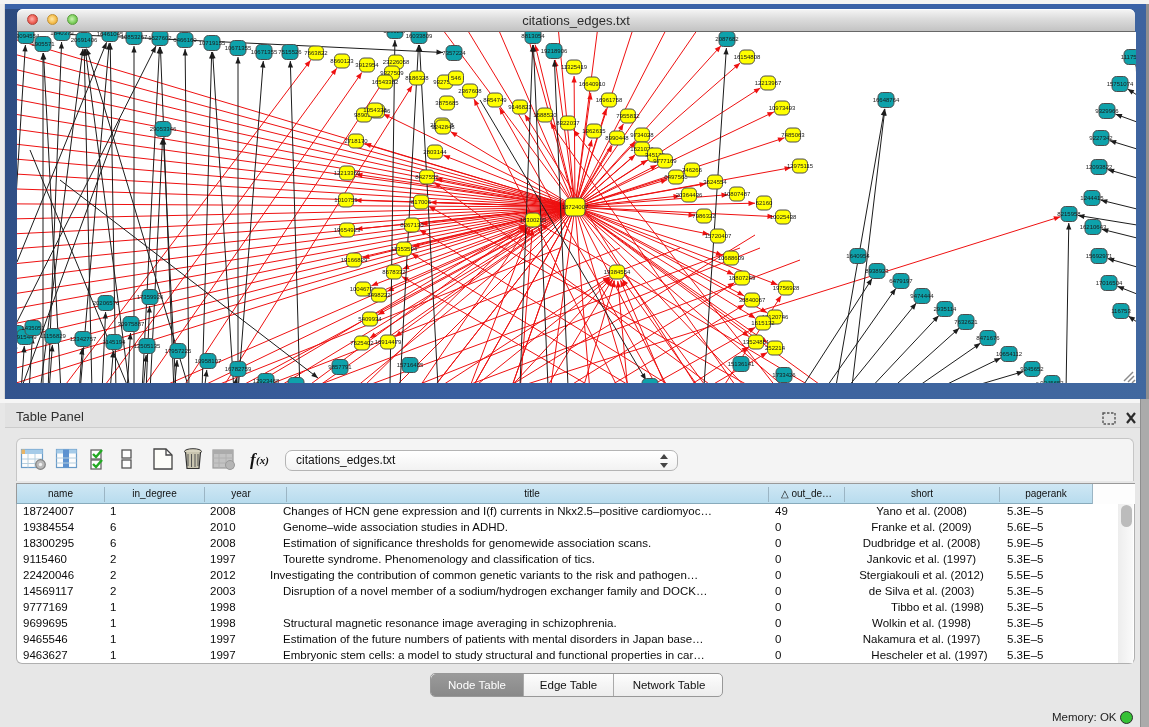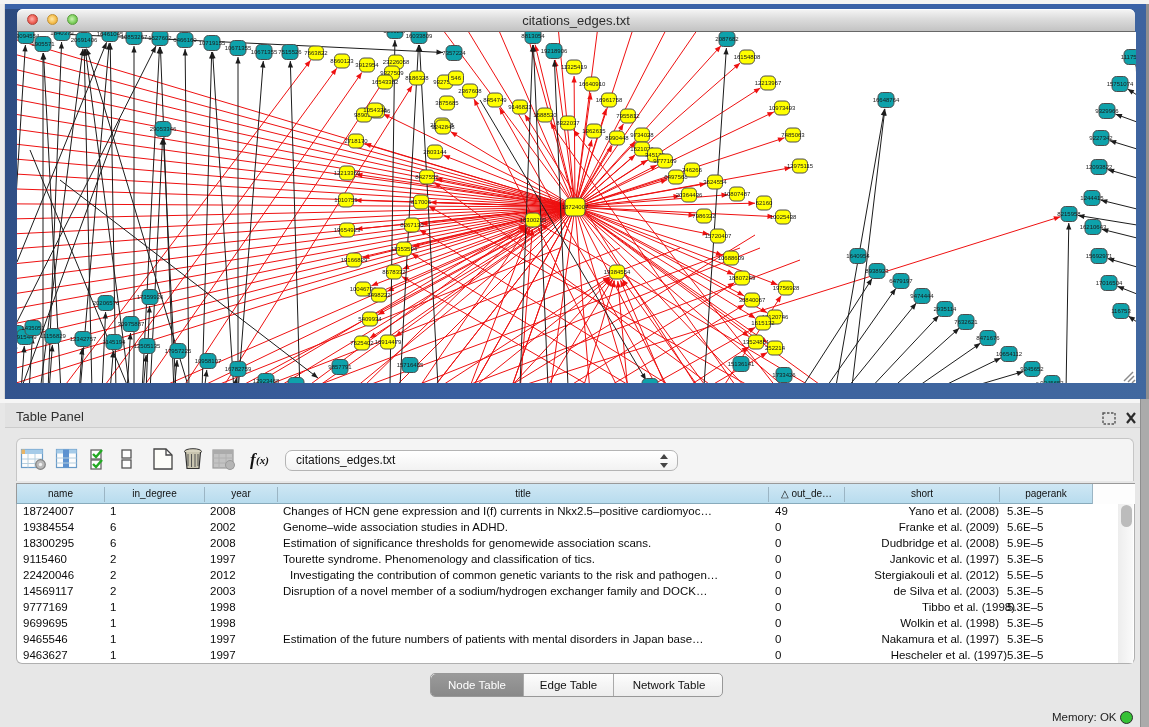--- a/index.html
+++ b/index.html
@@ -18,21 +18,21 @@
 #phdr{position:absolute;left:5px;top:4px;width:1135px;height:25px;background:#e2e2e2;border-bottom:1px solid #cccccc}
 #phdr .t{position:absolute;left:11px;top:6px;font-size:13px;color:#2f2f2f}
 #pedge{position:absolute;left:1140px;top:0px;width:9px;height:328px;background:#ababab;border-left:1px solid #8f8f8f}
 #toolbar{position:absolute;left:16px;top:39px;width:1118px;height:43px;background:#f4f4f4;border:1px solid #c6c6c6;border-radius:6px 6px 0 0;border-bottom:none}
 #combo{position:absolute;left:285px;top:51px;width:393px;height:21px;background:linear-gradient(#ffffff,#f2f2f2);border:1px solid #b4b4b4;border-radius:7px;font-size:12px;color:#111;line-height:19px;padding-left:10px}
 #thead{position:absolute;left:16px;top:84px;width:1119px;height:21px;background:linear-gradient(#cfe7f4,#b8dcee);border:1px solid #999;border-bottom:1px solid #8ab;}
 #thead span{position:absolute;top:3px;font-size:10px;color:#111;text-align:center;border-left:1px solid #9bb5c4;height:15px;padding-top:1px}
 #tbody{position:absolute;left:16px;top:105px;width:1119px;height:160px;background:#fff;border:1px solid #b0b0b0;border-top:none;border-radius:0 0 6px 6px}
 .trow{position:absolute;left:0px;width:1135px;height:16px;font-size:11.5px;color:#0a0a0a}
 .trow span{position:absolute;top:1px;white-space:nowrap}
-.trow .ctr{text-align:right}
+.trow .ctr{text-align:center}
 #vscroll{position:absolute;left:1118px;top:105px;width:15px;height:159px;background:linear-gradient(90deg,#ededed,#fafafa)}
 #vthumb{position:absolute;left:1121px;top:106px;width:11px;height:22px;background:#bcbcbc;border-radius:6px}
 
 #tabs{position:absolute;left:430px;top:274px;width:293px;height:24px;border:1px solid #989898;border-radius:5px;background:linear-gradient(#fdfdfd,#ededed);overflow:hidden}
 #tabs div{position:absolute;top:0;height:24px;font-size:11.5px;text-align:center;line-height:23px;color:#111}
 #tabs .sel{background:linear-gradient(#9a9a9a,#878787);color:#fff}
 #mem{position:absolute;left:1052px;top:312px;font-size:11.5px;color:#1d1d1d}
 #memdot{position:absolute;left:1120px;top:312px;width:13px;height:13px;border-radius:50%;background:#35c135;border:1.5px solid #2b2b2b}
 </style></head><body>
 <div id="netsec">
@@ -758,40 +758,40 @@
   <div id="combo">citations_edges.txt
     <svg width="10" height="14" style="position:absolute;right:8px;top:3px" viewBox="0 0 10 14">
       <path d="M5 0 L9 5 L1 5 Z" fill="#444"></path>
         <path d="M5 14 L9 9 L1 9 Z" fill="#444"></path>
     </svg>
   </div>
   <div id="thead">
     <span style="left:0px;width:87px;border-left:none">name</span>
     <span style="left:87px;width:100px">in_degree</span>
     <span style="left:187px;width:73px">year</span>
-    <span style="left:260px;width:491px">title</span>
+    <span style="left:269px;width:491px">title</span>
     <span style="left:751px;width:76px">△ out_de…</span>
     <span style="left:827px;width:155px">short</span>
     <span style="left:982px;width:93px">pagerank</span>
     <span style="left:1075px;width:43px;background:#fdfdfd;border-left:1px solid #9bb5c4;height:21px;top:0;margin-top:0"></span>
   </div>
   <div id="tbody"></div>
   <div class="trow" style="top:105px">
 <span style="left:23px">18724007</span>
       <span style="left:110px">1</span>
       <span style="left:210px">2008</span>
       <span style="left:283px">Changes of HCN gene expression and I(f) currents in Nkx2.5–positive cardiomyoc…</span>
       <span style="left:775px">49</span>
       <span class="ctr" style="left:844px;width:155px">Yano et al. (2008)</span>
       <span style="left:1007px">5.3E–5</span>
 </div>
     <div class="trow" style="top:121px">
 <span style="left:23px">19384554</span>
       <span style="left:110px">6</span>
-      <span style="left:210px">2002</span>
+      <span style="left:210px">2010</span>
       <span style="left:283px">Genome–wide association studies in ADHD.</span>
       <span style="left:775px">0</span>
       <span class="ctr" style="left:844px;width:155px">Franke et al. (2009)</span>
       <span style="left:1007px">5.6E–5</span>
 </div>
     <div class="trow" style="top:137px">
 <span style="left:23px">18300295</span>
       <span style="left:110px">6</span>
       <span style="left:210px">2008</span>
       <span style="left:283px">Estimation of significance thresholds for genomewide association scans.</span>
@@ -805,21 +805,21 @@
       <span style="left:210px">1997</span>
       <span style="left:283px">Tourette syndrome. Phenomenology and classification of tics.</span>
       <span style="left:775px">0</span>
       <span class="ctr" style="left:844px;width:155px">Jankovic et al. (1997)</span>
       <span style="left:1007px">5.3E–5</span>
 </div>
     <div class="trow" style="top:169px">
 <span style="left:23px">22420046</span>
       <span style="left:110px">2</span>
       <span style="left:210px">2012</span>
-      <span style="left:290px">Investigating the contribution of common genetic variants to the risk and pathogen…</span>
+      <span style="left:270px">Investigating the contribution of common genetic variants to the risk and pathogen…</span>
       <span style="left:775px">0</span>
       <span class="ctr" style="left:844px;width:155px">Stergiakouli et al. (2012)</span>
       <span style="left:1007px">5.5E–5</span>
 </div>
     <div class="trow" style="top:185px">
 <span style="left:23px">14569117</span>
       <span style="left:110px">2</span>
       <span style="left:210px">2003</span>
       <span style="left:283px">Disruption of a novel member of a sodium/hydrogen exchanger family and DOCK…</span>
       <span style="left:775px">0</span>
@@ -831,37 +831,39 @@
       <span style="left:110px">1</span>
       <span style="left:210px">1998</span>
       <span style="left:775px">0</span>
       <span class="ctr" style="left:860px;width:155px">Tibbo et al. (1998)</span>
       <span style="left:1007px">5.3E–5</span>
 </div>
     <div class="trow" style="top:217px">
 <span style="left:23px">9699695</span>
       <span style="left:110px">1</span>
       <span style="left:210px">1998</span>
+      <span style="left:283px">Structural magnetic resonance image averaging in schizophrenia.</span>
       <span style="left:775px">0</span>
       <span class="ctr" style="left:844px;width:155px">Wolkin et al. (1998)</span>
       <span style="left:1007px">5.3E–5</span>
 </div>
     <div class="trow" style="top:233px">
 <span style="left:23px">9465546</span>
       <span style="left:110px">1</span>
       <span style="left:210px">1997</span>
       <span style="left:283px">Estimation of the future numbers of patients with mental disorders in Japan base…</span>
       <span style="left:775px">0</span>
       <span class="ctr" style="left:844px;width:155px">Nakamura et al. (1997)</span>
       <span style="left:1007px">5.3E–5</span>
 </div>
     <div class="trow" style="top:249px">
 <span style="left:23px">9463627</span>
       <span style="left:110px">1</span>
       <span style="left:210px">1997</span>
+      <span style="left:283px">Embryonic stem cells: a model to study structural and functional properties in car…</span>
       <span style="left:775px">0</span>
       <span class="ctr" style="left:852px;width:155px">Hescheler et al. (1997)</span>
       <span style="left:1007px">5.3E–5</span>
 </div>
   <div id="vscroll"></div>
     <div id="vthumb"></div>
   <div id="tabs">
     <div class="sel" style="left:0;width:92px;border-radius:5px 0 0 5px">Node Table</div>
     <div style="left:92px;width:90px;border-left:1px solid #aaa">Edge Table</div>
     <div style="left:182px;width:111px;border-left:1px solid #aaa">Network Table</div>

